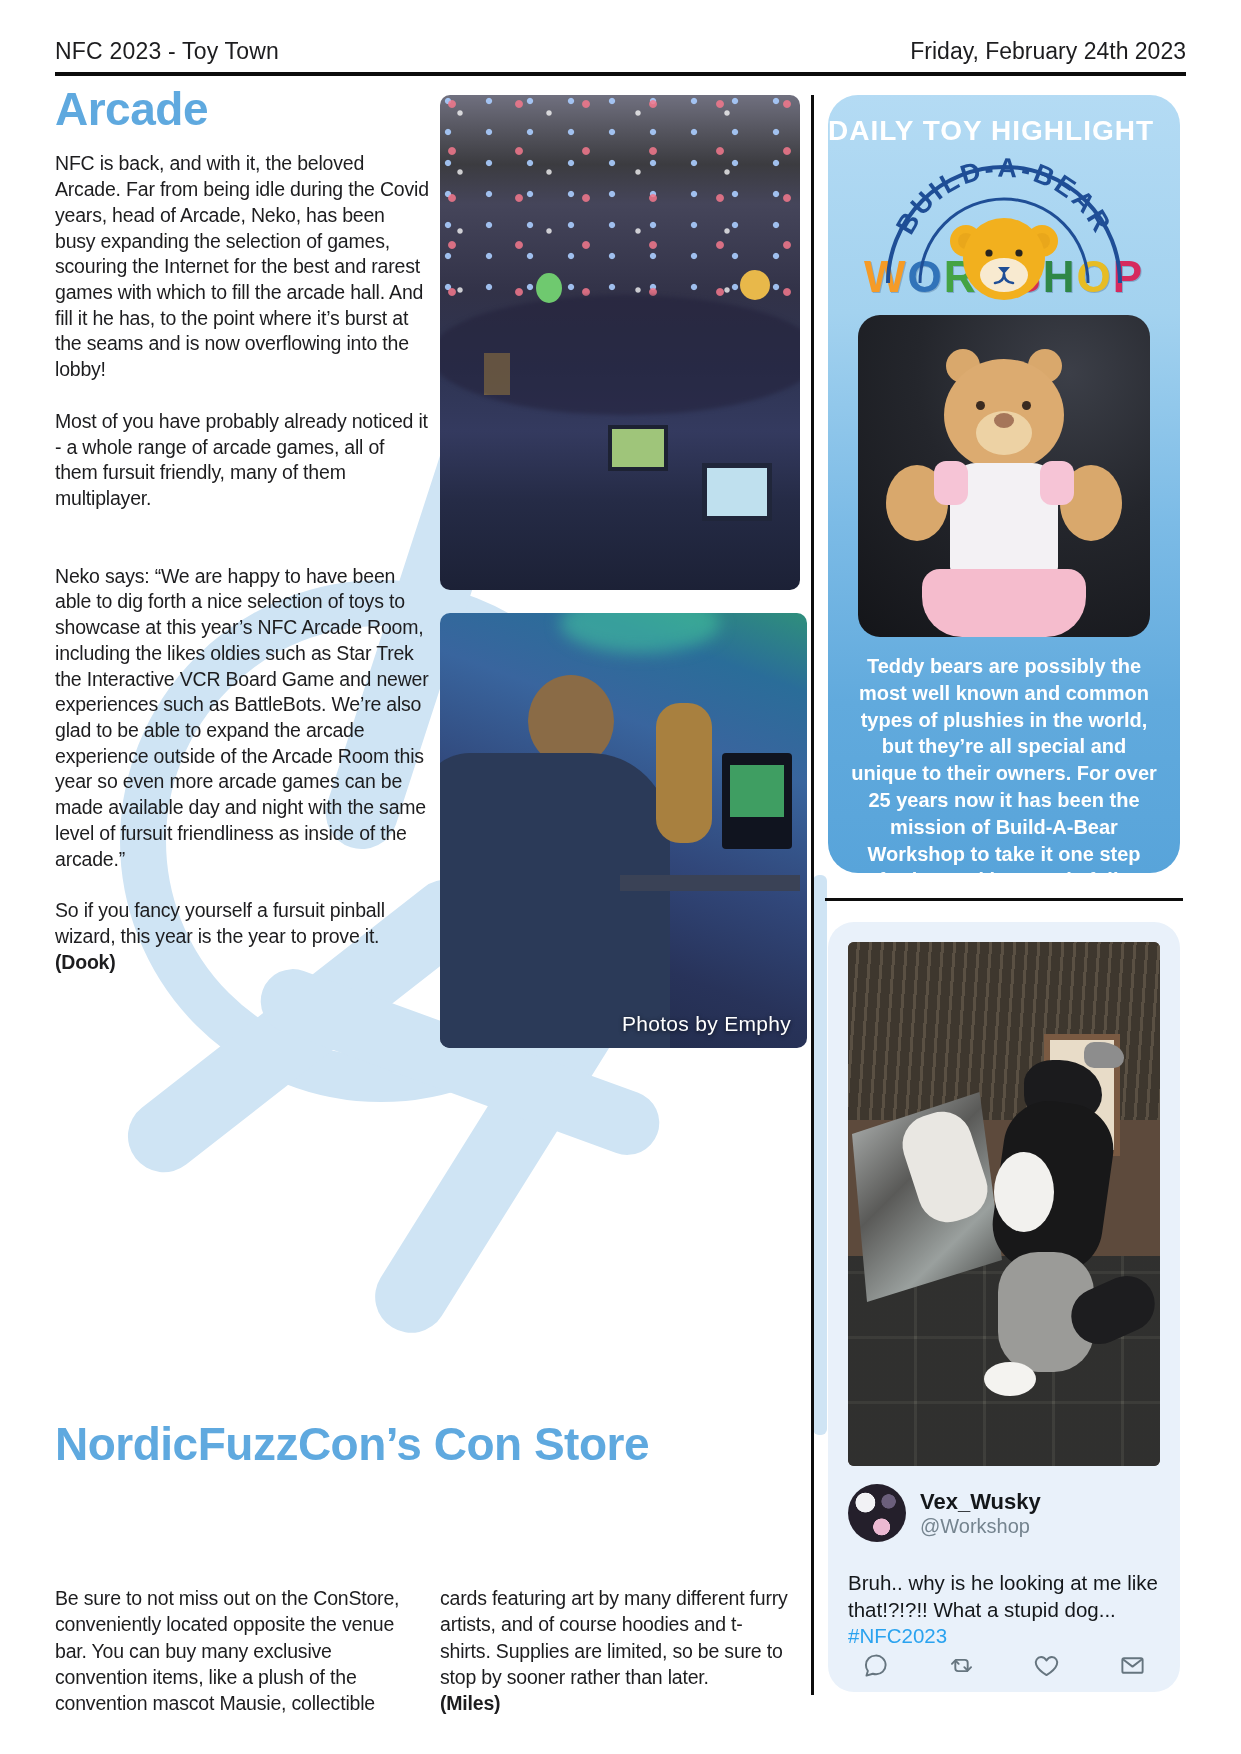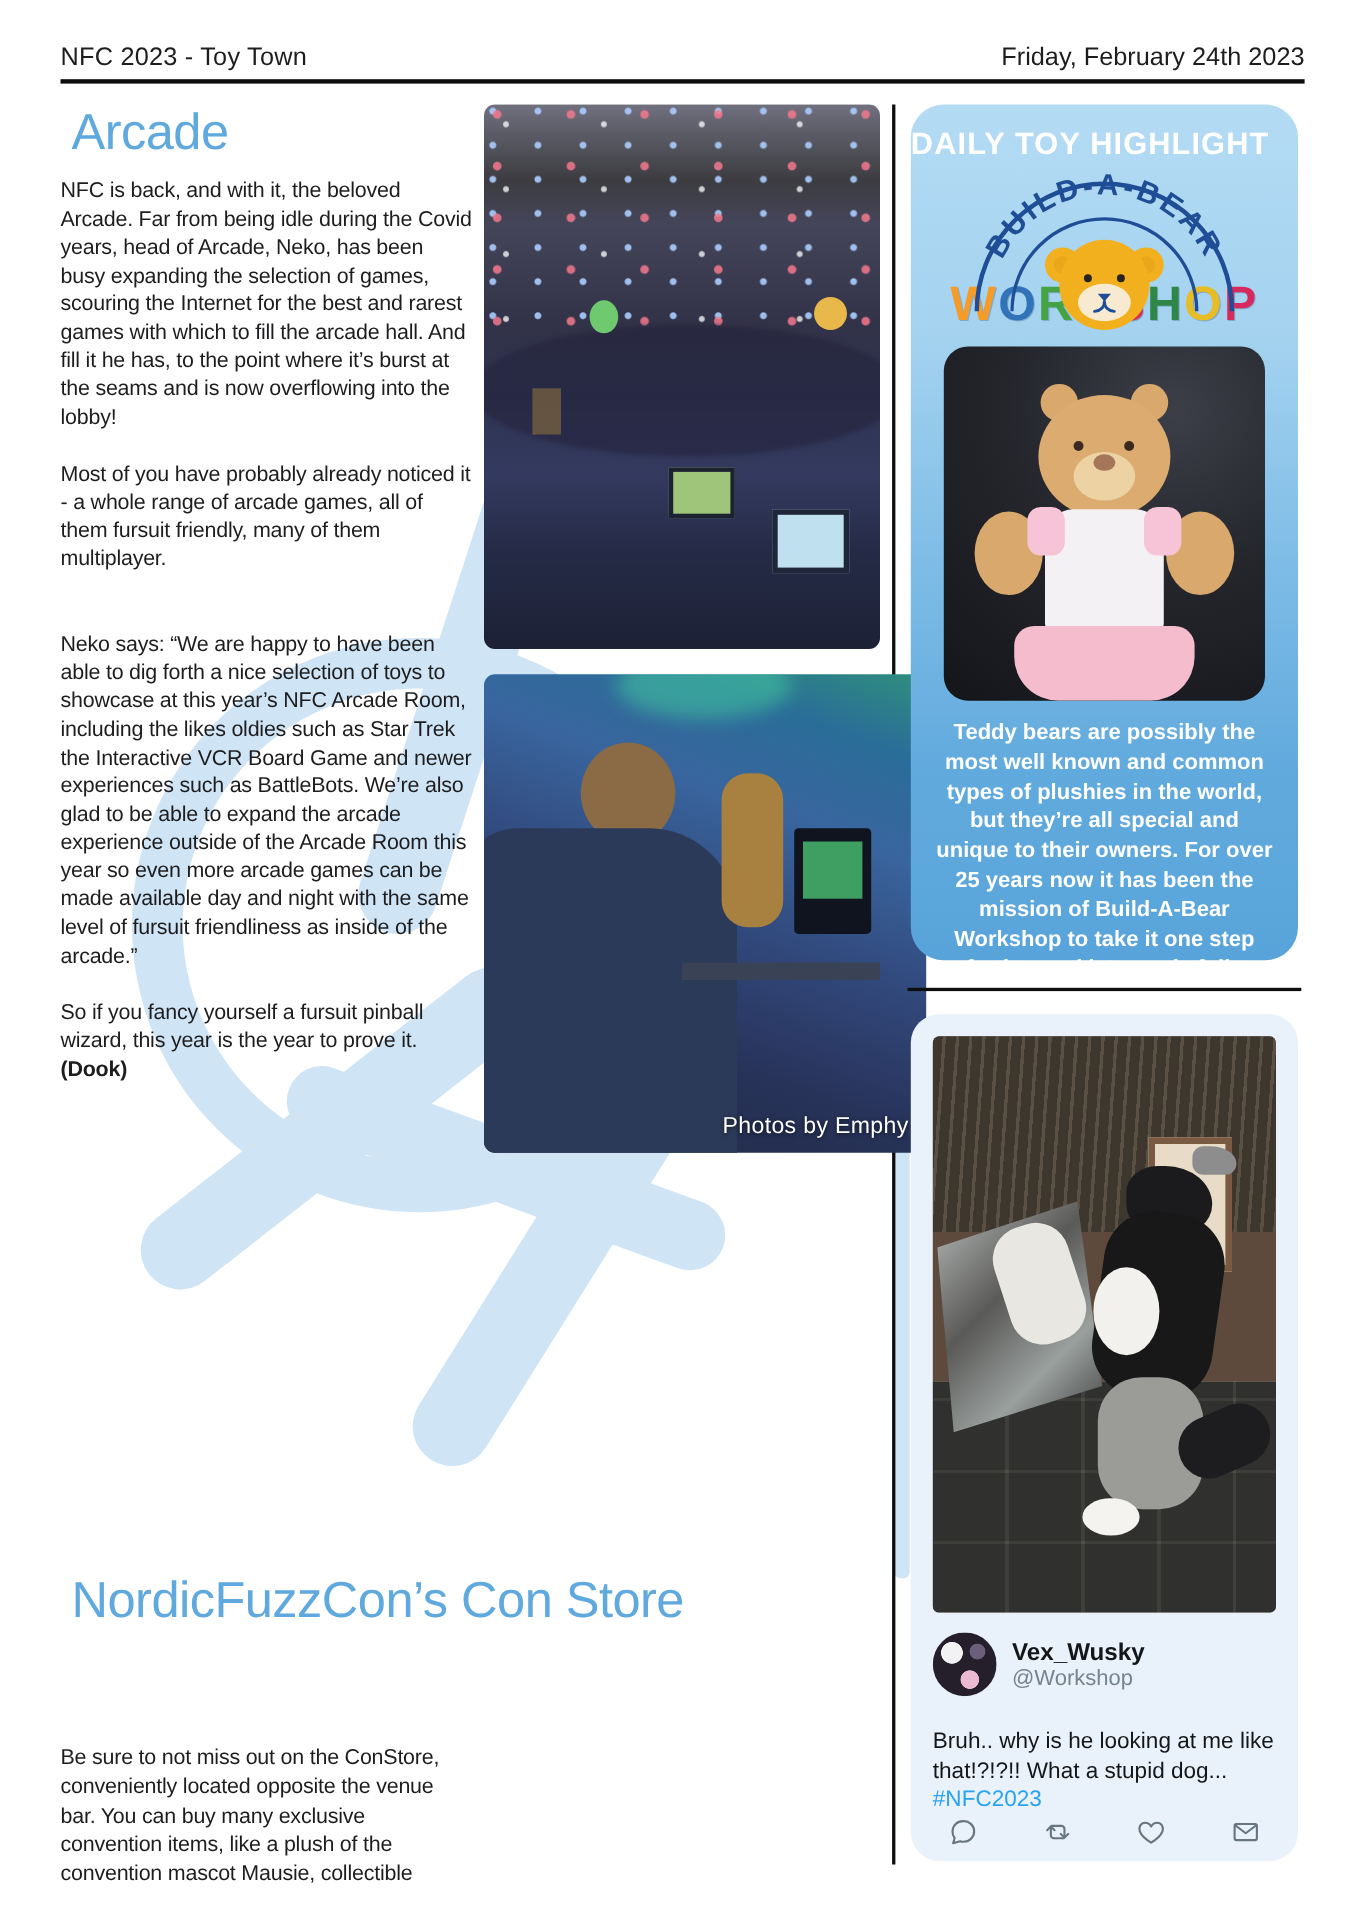--- a/index.html
+++ b/index.html
@@ -7,21 +7,21 @@
         font-family:"Liberation Sans","DejaVu Sans",sans-serif;color:#1d1d1f;}
   .abs{position:absolute;}
   
   .wm{position:absolute;background:#cfe4f4;border-radius:40px;}
   .wm-ring{position:absolute;border:46px solid #cfe4f4;border-radius:50%;background:transparent;}
   
   .hdr-left{left:55px;top:38px;font-size:23px;letter-spacing:.2px;}
   .hdr-right{right:55px;top:38px;font-size:23px;}
   .hdr-rule{left:55px;top:72px;width:1131px;height:4px;background:#0c0c0c;}
   
-  h1{margin:10px;font-size:46px;line-height:1.05;color:#5fa9df;font-weight:400;letter-spacing:-.5px;}
+  h1{margin:0;font-size:46px;line-height:1.05;color:#5fa9df;font-weight:700;letter-spacing:-.5px;}
   .col-text{font-size:19.5px;line-height:1.32;letter-spacing:-.2px;}
   .col-text p{margin:0 0 26px 0;}
   .credit{font-weight:bold;}
   .quote{}
   
   .photo{border-radius:10px;overflow:hidden;position:absolute;}
   .caption{position:absolute;right:16px;bottom:12px;color:#fff;font-size:21px;
            text-shadow:0 1px 4px rgba(0,0,0,.65);letter-spacing:.3px;}
   .ph-arcade1{background:linear-gradient(180deg,#70707f 0%,#53536444 14%,#45455a 22%,#323248 40%,#2e3452 55%,#343a5f 68%,#252b46 82%,#1c2136 100%),#333;}
   .dots{position:absolute;left:0;top:0;right:0;height:42%;
@@ -99,21 +99,21 @@
   <div class="photo ph-arcade1" style="left:440px;top:95px;width:360px;height:495px;">
     <div class="dots"></div>
     <div class="rectblob" style="left:44px;top:258px;width:26px;height:42px;background:#caa24a;opacity:.85;"></div>
     <div class="rectblob" style="left:168px;top:330px;width:52px;height:38px;background:#9fc57a;border:4px solid #1d2233;"></div>
     <div class="rectblob" style="left:262px;top:368px;width:60px;height:48px;background:#bfe0ee;border:5px solid #20263a;"></div>
     <div class="blob" style="left:-10px;top:200px;width:390px;height:120px;background:rgba(34,32,58,.55);filter:blur(2px);"></div>
     <div class="blob" style="left:96px;top:178px;width:26px;height:30px;background:#6fc96f;"></div>
     <div class="blob" style="left:300px;top:175px;width:30px;height:30px;background:#e8b84a;"></div>
   </div>
 
-  <div class="photo ph-arcade2" style="left:440px;top:613px;width:367px;height:435px;padding-left:35px;">
+  <div class="photo ph-arcade2" style="left:440px;top:613px;width:367px;height:435px;">
     <div class="blob" style="left:120px;top:-20px;width:160px;height:60px;background:rgba(70,210,160,.5);filter:blur(8px);"></div>
     <div class="blob" style="left:88px;top:62px;width:86px;height:92px;background:#8a6b46;"></div>
     <div class="rectblob" style="left:-20px;top:140px;width:250px;height:320px;background:#2b3a58;border-radius:50px 80px 0 0;"></div>
     <div class="blob" style="left:216px;top:90px;width:56px;height:140px;background:#a8803f;border-radius:24px;"></div>
     <div class="rectblob" style="left:282px;top:140px;width:70px;height:96px;background:#10141f;border-radius:4px;"></div>
     <div class="rectblob" style="left:290px;top:152px;width:54px;height:52px;background:#3f9e62;"></div>
     <div class="rectblob" style="left:180px;top:262px;width:180px;height:16px;background:#3a4256;"></div>
     <div class="caption">Photos by Emphy</div>
   </div>
 
@@ -203,14 +203,15 @@
       <svg width="27" height="27" viewBox="0 0 24 24" fill="none" stroke="#66757f" stroke-width="1.7" stroke-linecap="round" stroke-linejoin="round">
           <rect x="3" y="5.5" width="18" height="13" rx="1.5"></rect>
           <path d="M3.5 6.5 12 13l8.5-6.5"></path>
         </svg>
     </div>
   </div>
 
 
   <h1 class="abs cs-title">NordicFuzzCon’s Con Store</h1>
   <div class="cs-col" style="left:55px;">Be sure to not miss out on the ConStore, conveniently located opposite the venue bar. You can buy many exclusive convention items, like a plush of the convention mascot Mausie, collectible</div>
+  <div class="cs-col" style="left:440px;"><span>cards featuring art by many different furry artists, and of course hoodies and t-shirts. Supplies are limited, so be sure to stop by sooner rather than later. </span><br><span class="credit">(Miles)</span></div>
 
 </div>
 
 </body></html>

